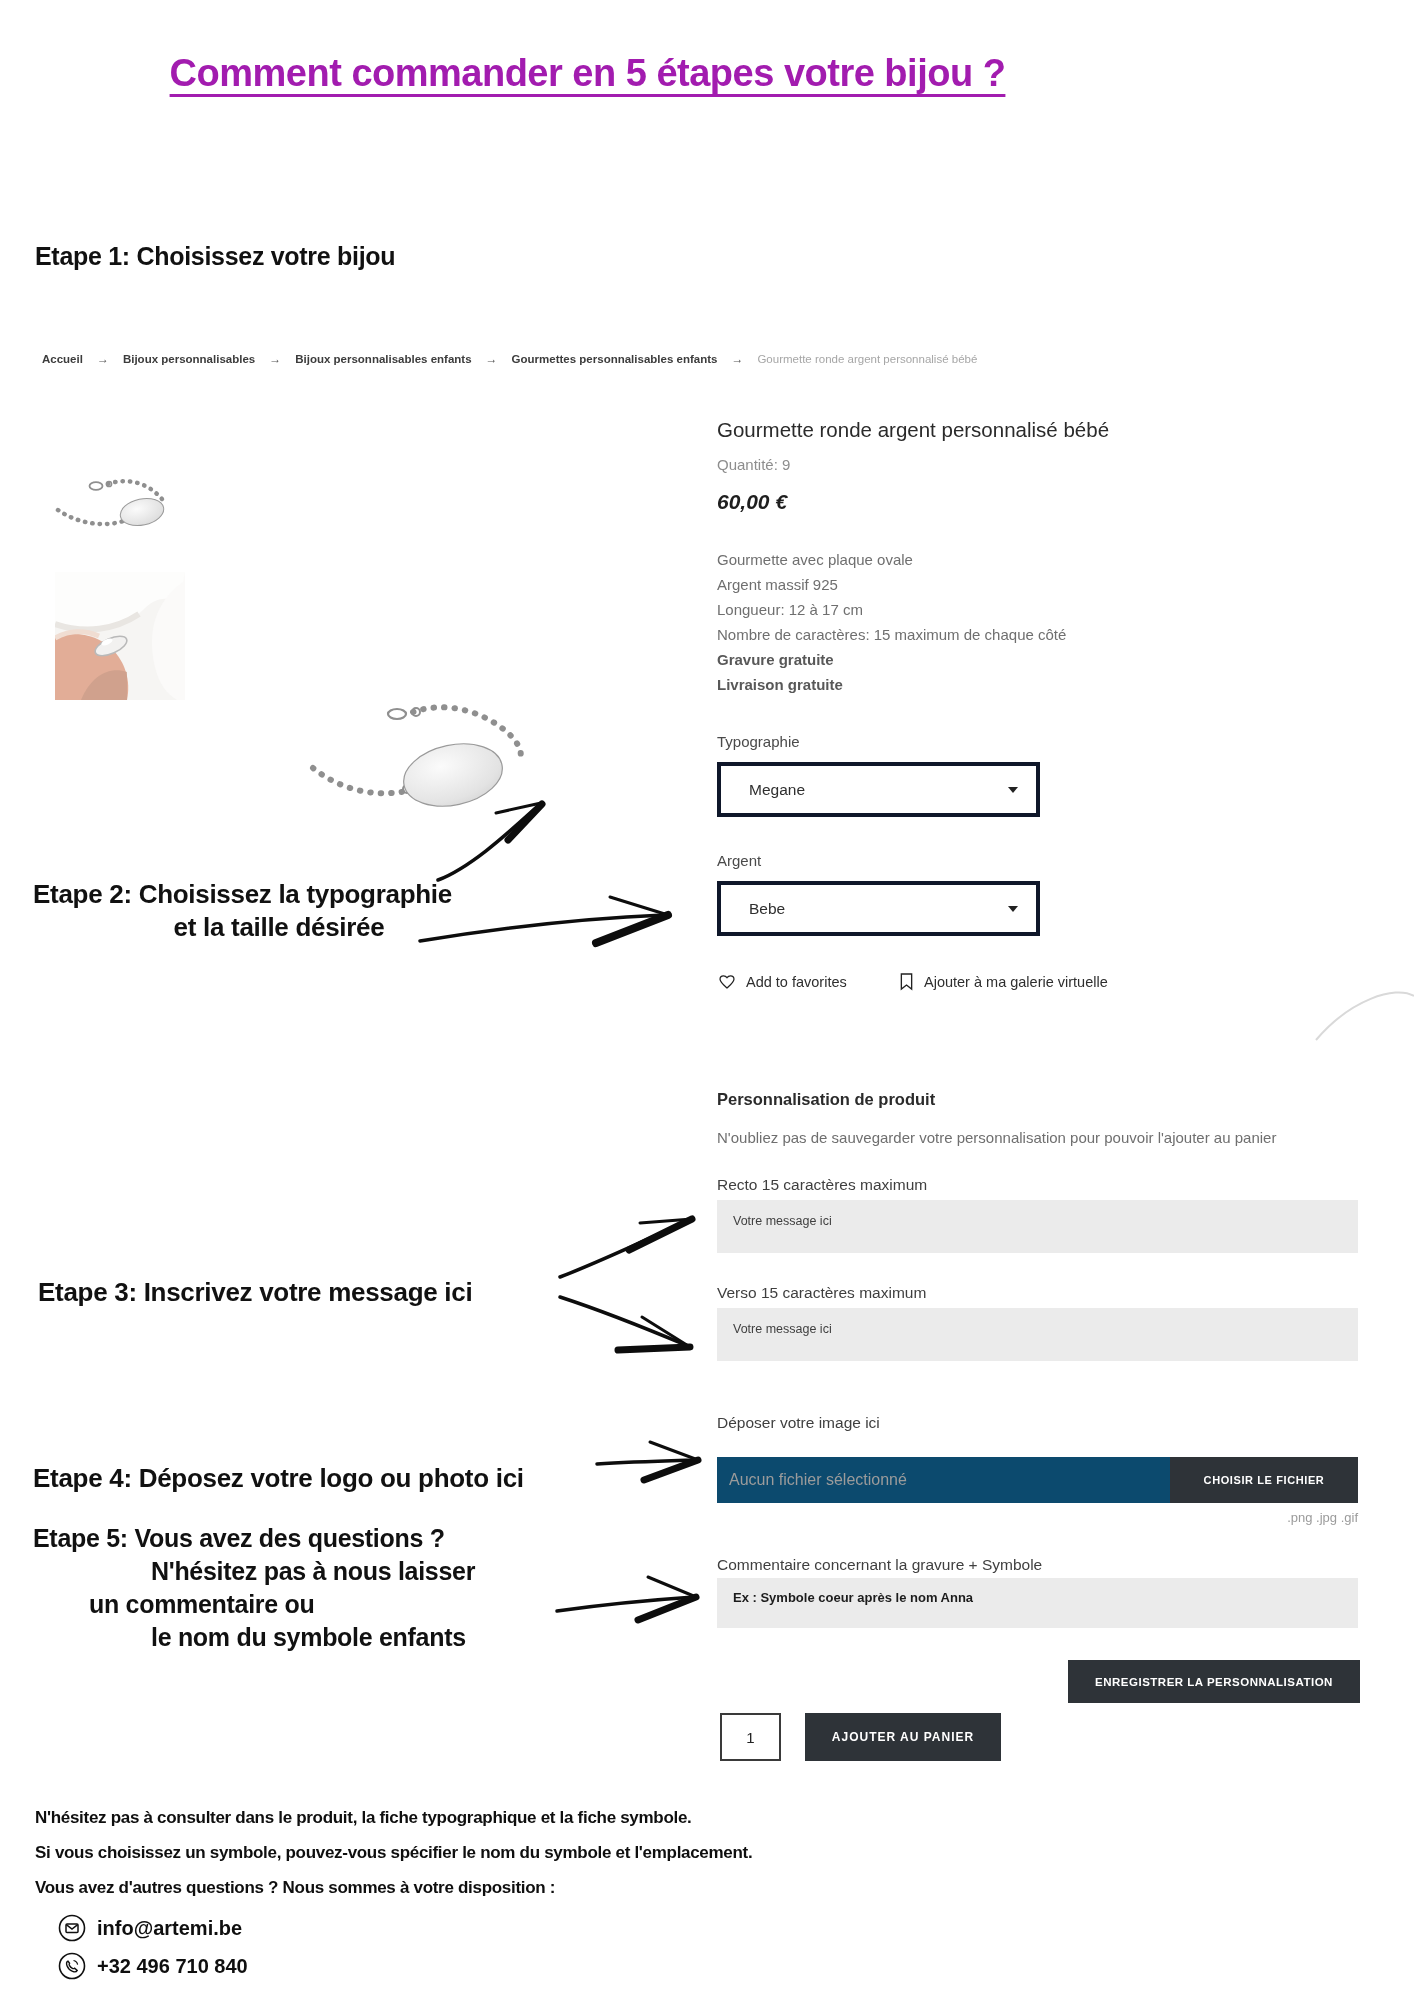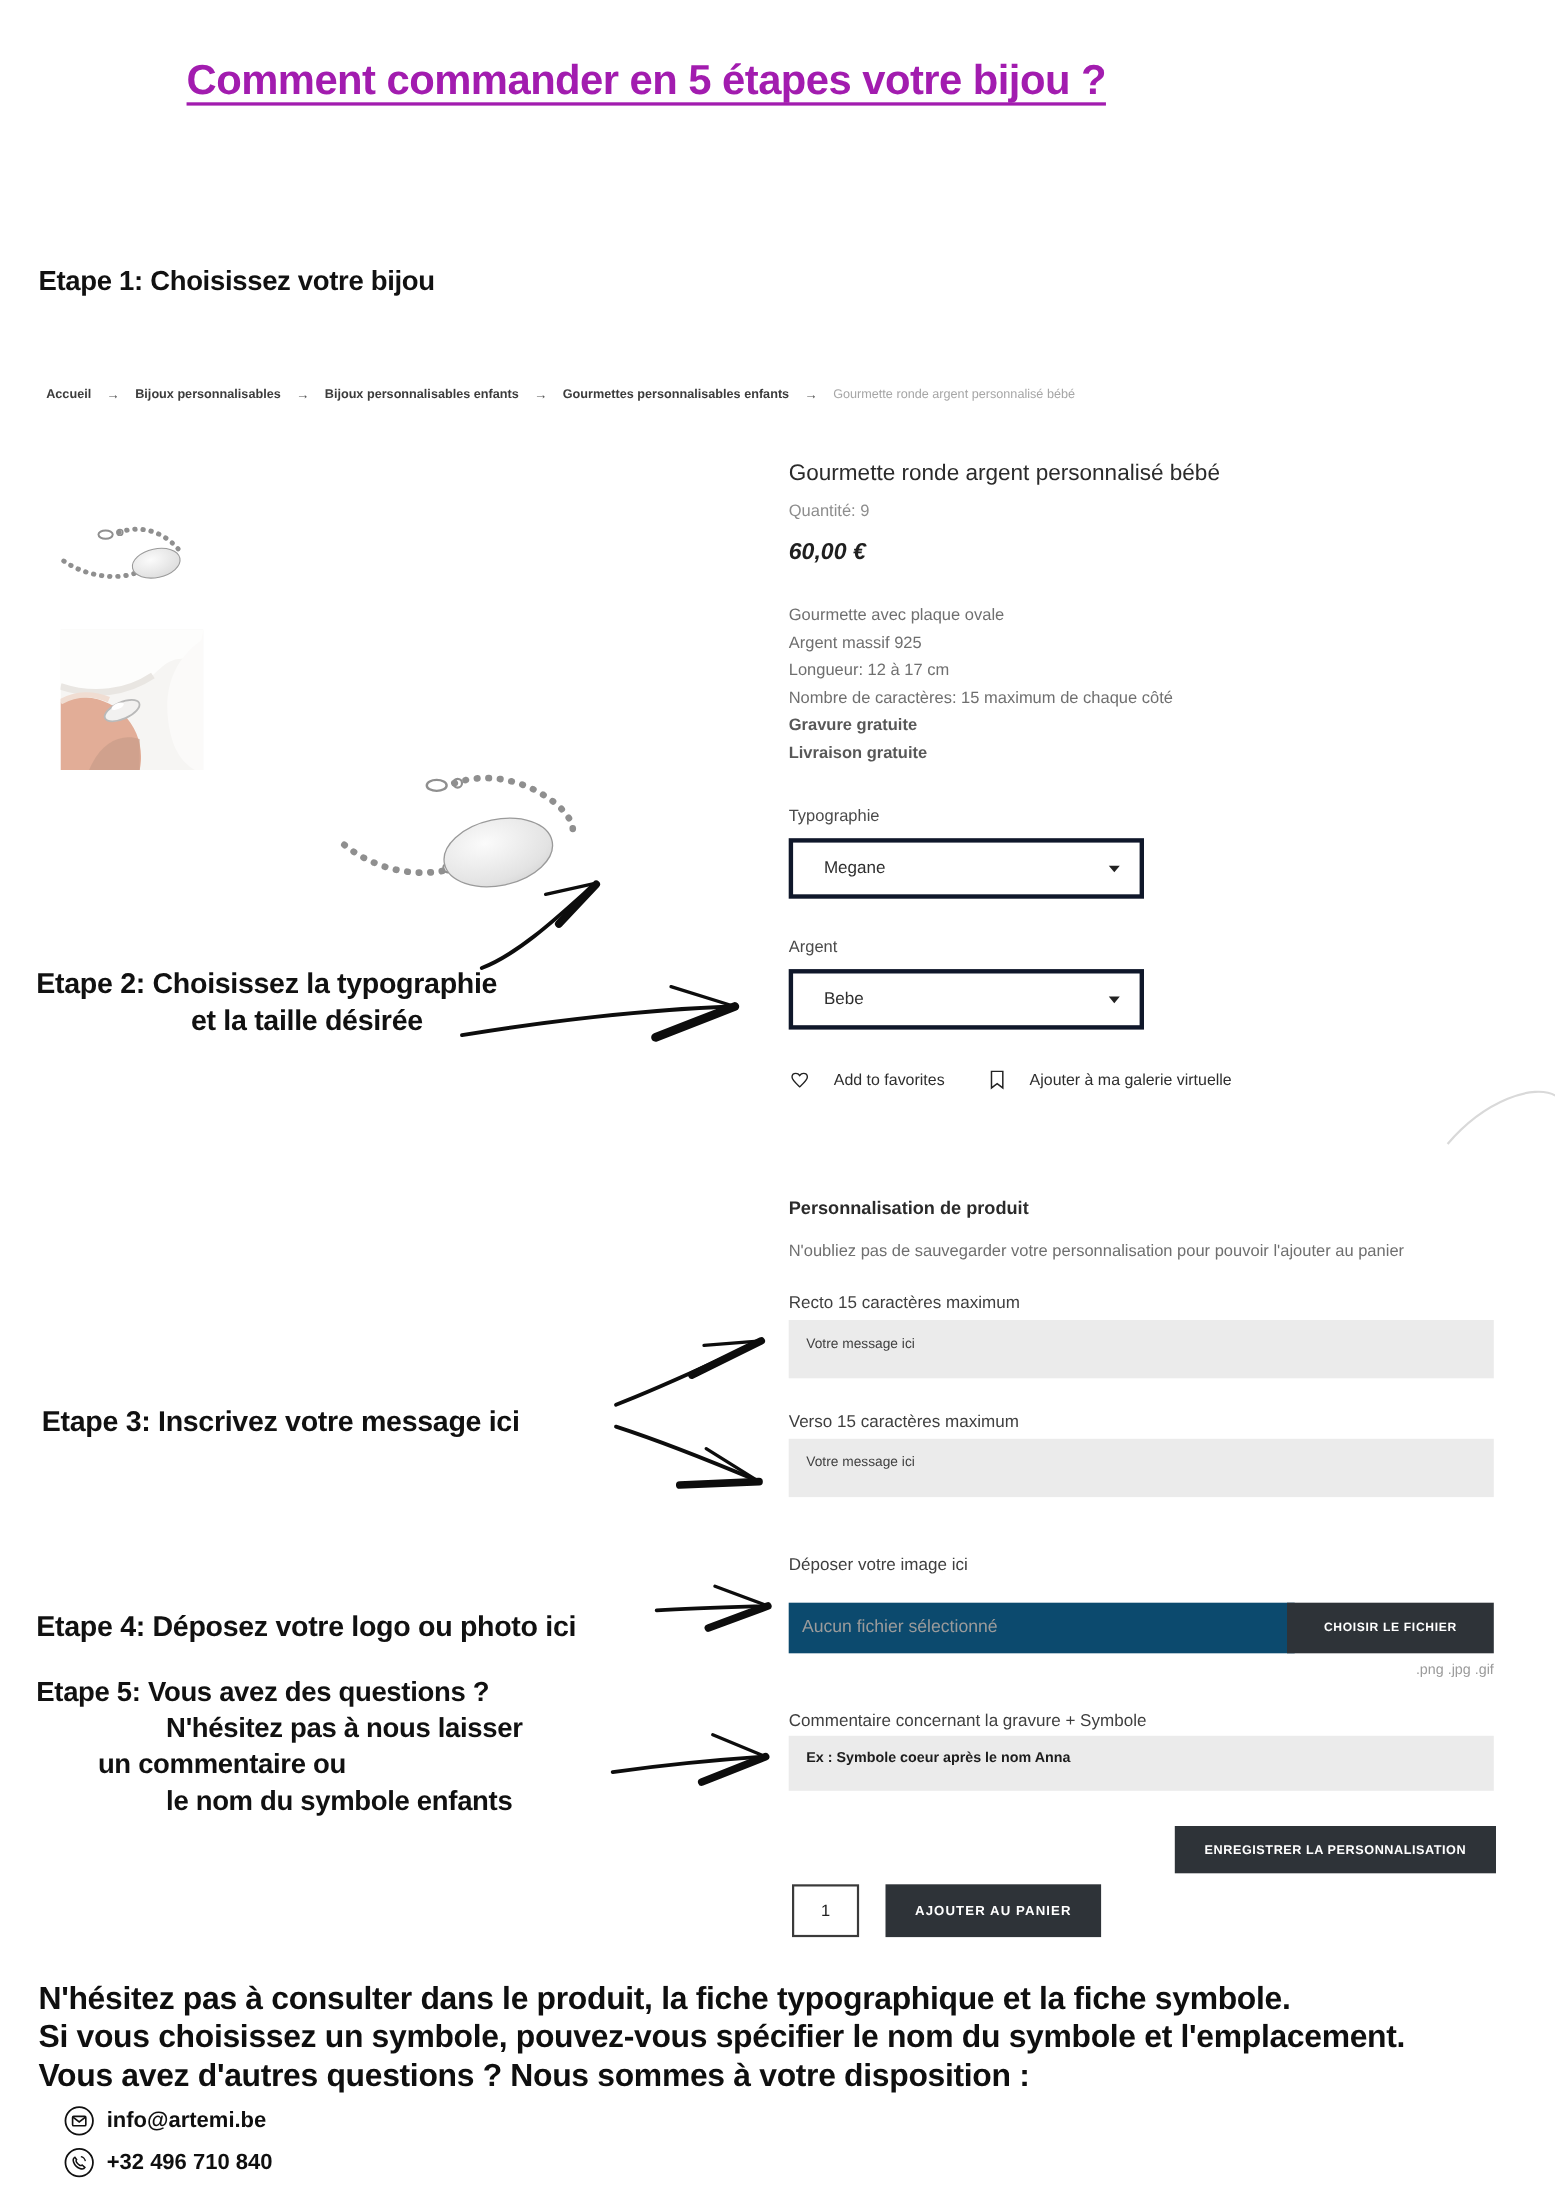--- a/index.html
+++ b/index.html
@@ -36,21 +36,21 @@
   .field-label { font-size:15px; color:#4a4a4a; }
   .selectbox {
     left:717px; width:323px; height:55px; background:#fff;
     border:4px solid #0f172a; display:flex; align-items:center;
     padding:0 18px 0 28px; font-size:15.5px; color:#2f2f2f; cursor:pointer;
   }
   .selectbox .caret { margin-left:auto; width:0; height:0;
     border-left:5px solid transparent; border-right:5px solid transparent;
     border-top:6px solid #222; }
 
-  .fav-row { display:flex; align-items:center; font-size:14.5px; color:#2e2e2e; gap:21px; cursor:pointer; }
+  .fav-row { display:flex; align-items:center; font-size:14.5px; color:#2e2e2e; gap:9px; cursor:pointer; }
 
   .perso-title { left:717px; top:1090px; font-size:16.5px; font-weight:700; color:#2b2b2b; }
   .perso-sub   { left:717px; top:1129px; font-size:15px; color:#6f6f6f; }
 
   .gbox {
     background:#ebebeb; border:none; outline:none; resize:none;
     font-family:"Liberation Sans", sans-serif;
     font-size:12.5px; color:#2f2f2f; padding:14px 16px; display:block;
   }
   .gbox::placeholder { color:#3f3f3f; opacity:1; }
@@ -67,21 +67,21 @@
   }
   .formats { left:717px; top:1510px; width:641px; text-align:right; font-size:13px; color:#9b9b9b; }
 
   .qty-box {
     left:720px; top:1713px; width:61px; height:48px; background:#fff;
     border:2px solid #3a3a3a; text-align:center; font-size:15px; color:#222;
     font-family:"Liberation Sans", sans-serif;
   }
 
   
-  .footer-line { font-size:29px; font-weight:700; color:#0f0f0f; letter-spacing:-0.3px; line-height:35px; }
+  .footer-line { font-size:17px; font-weight:700; color:#0f0f0f; letter-spacing:-0.3px; line-height:35px; }
   .contact-row { display:flex; align-items:center; gap:11px; font-size:20px; font-weight:700; color:#0f0f0f; }
 
   svg.icon { display:block; }
   .noevents { pointer-events:none; }
 </style>
 </head>
 <body>
 
 <div id="canvas">
 

